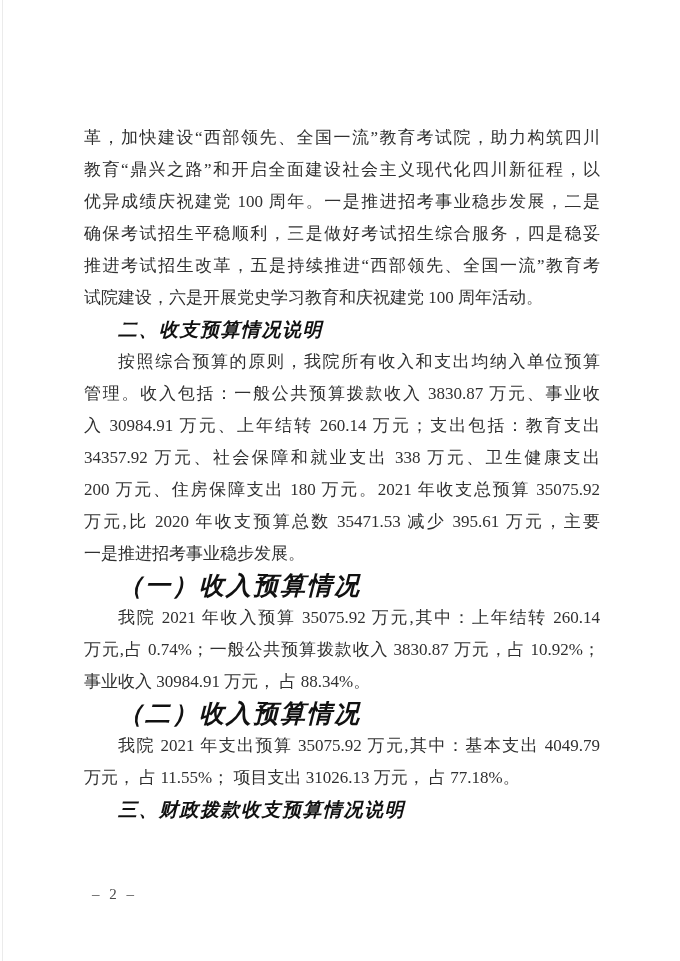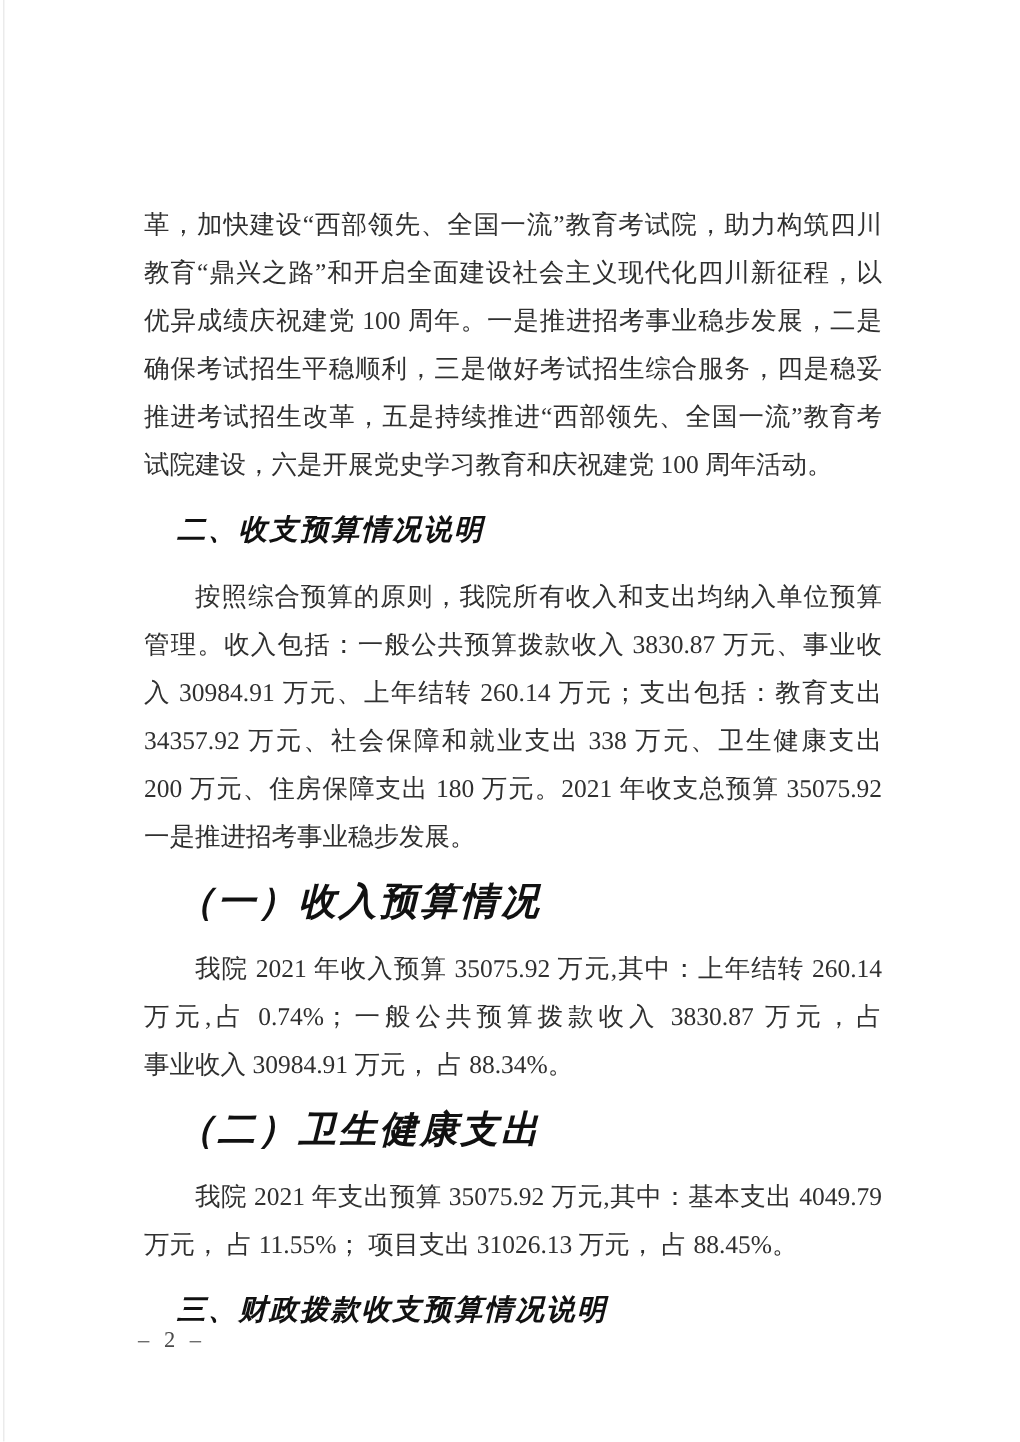--- a/index.html
+++ b/index.html
@@ -21,21 +21,21 @@
     width: 1px;
     height: 961px;
     background: #ebebeb;
   }
   .content {
     position: absolute;
     left: 84px;
     top: 122px;
     width: 516px;
   }
-  .para { margin: 12px; padding: 0; }
+  .para { margin: 0; padding: 0; }
   .line {
     font-size: 17px;
     line-height: 32px;
     height: 32px;
     overflow: hidden;
     color: var(--body-text, #303030);
     text-align: justify;
     text-align-last: justify;
     letter-spacing: 0px;
     white-space: normal;
@@ -89,29 +89,30 @@
       <div class="line">推进考试招生改革，五是持续推进“西部领先、全国一流”教育考</div>
       <div class="line last">试院建设，六是开展党史学习教育和庆祝建党 100 周年活动。</div>
     </div>
     <div class="heading hei">二、收支预算情况说明</div>
     <div class="para indent">
       <div class="line">按照综合预算的原则，我院所有收入和支出均纳入单位预算</div>
       <div class="line">管理。收入包括：一般公共预算拨款收入 3830.87 万元、事业收</div>
       <div class="line">入 30984.91 万元、上年结转 260.14 万元；支出包括：教育支出</div>
       <div class="line">34357.92 万元、社会保障和就业支出 338 万元、卫生健康支出</div>
       <div class="line">200 万元、住房保障支出 180 万元。2021 年收支总预算 35075.92</div>
+      <div class="line">万元,比 2020 年收支预算总数 35471.53 减少 395.61 万元，主要</div>
       <div class="line last">一是推进招考事业稳步发展。</div>
     </div>
     <div class="heading kai">（一）收入预算情况</div>
     <div class="para indent">
       <div class="line">我院 2021 年收入预算 35075.92 万元,其中：上年结转 260.14</div>
       <div class="line">万元,占 0.74%；一般公共预算拨款收入 3830.87 万元，占 10.92%；</div>
       <div class="line last">事业收入 30984.91 万元， 占 88.34%。</div>
     </div>
-    <div class="heading kai">（二）卫生健康支出</div>
+    <div class="heading kai">（二）收入预算情况</div>
     <div class="para indent">
       <div class="line">我院 2021 年支出预算 35075.92 万元,其中：基本支出 4049.79</div>
-      <div class="line last">万元， 占 11.55%； 项目支出 31026.13 万元， 占 88.45%。</div>
+      <div class="line last">万元， 占 11.55%； 项目支出 31026.13 万元， 占 77.18%。</div>
     </div>
     <div class="heading hei">三、财政拨款收支预算情况说明</div>
   </div>
 
 <div class="footer-page-number">– 2 –</div>
 
 </body></html>

